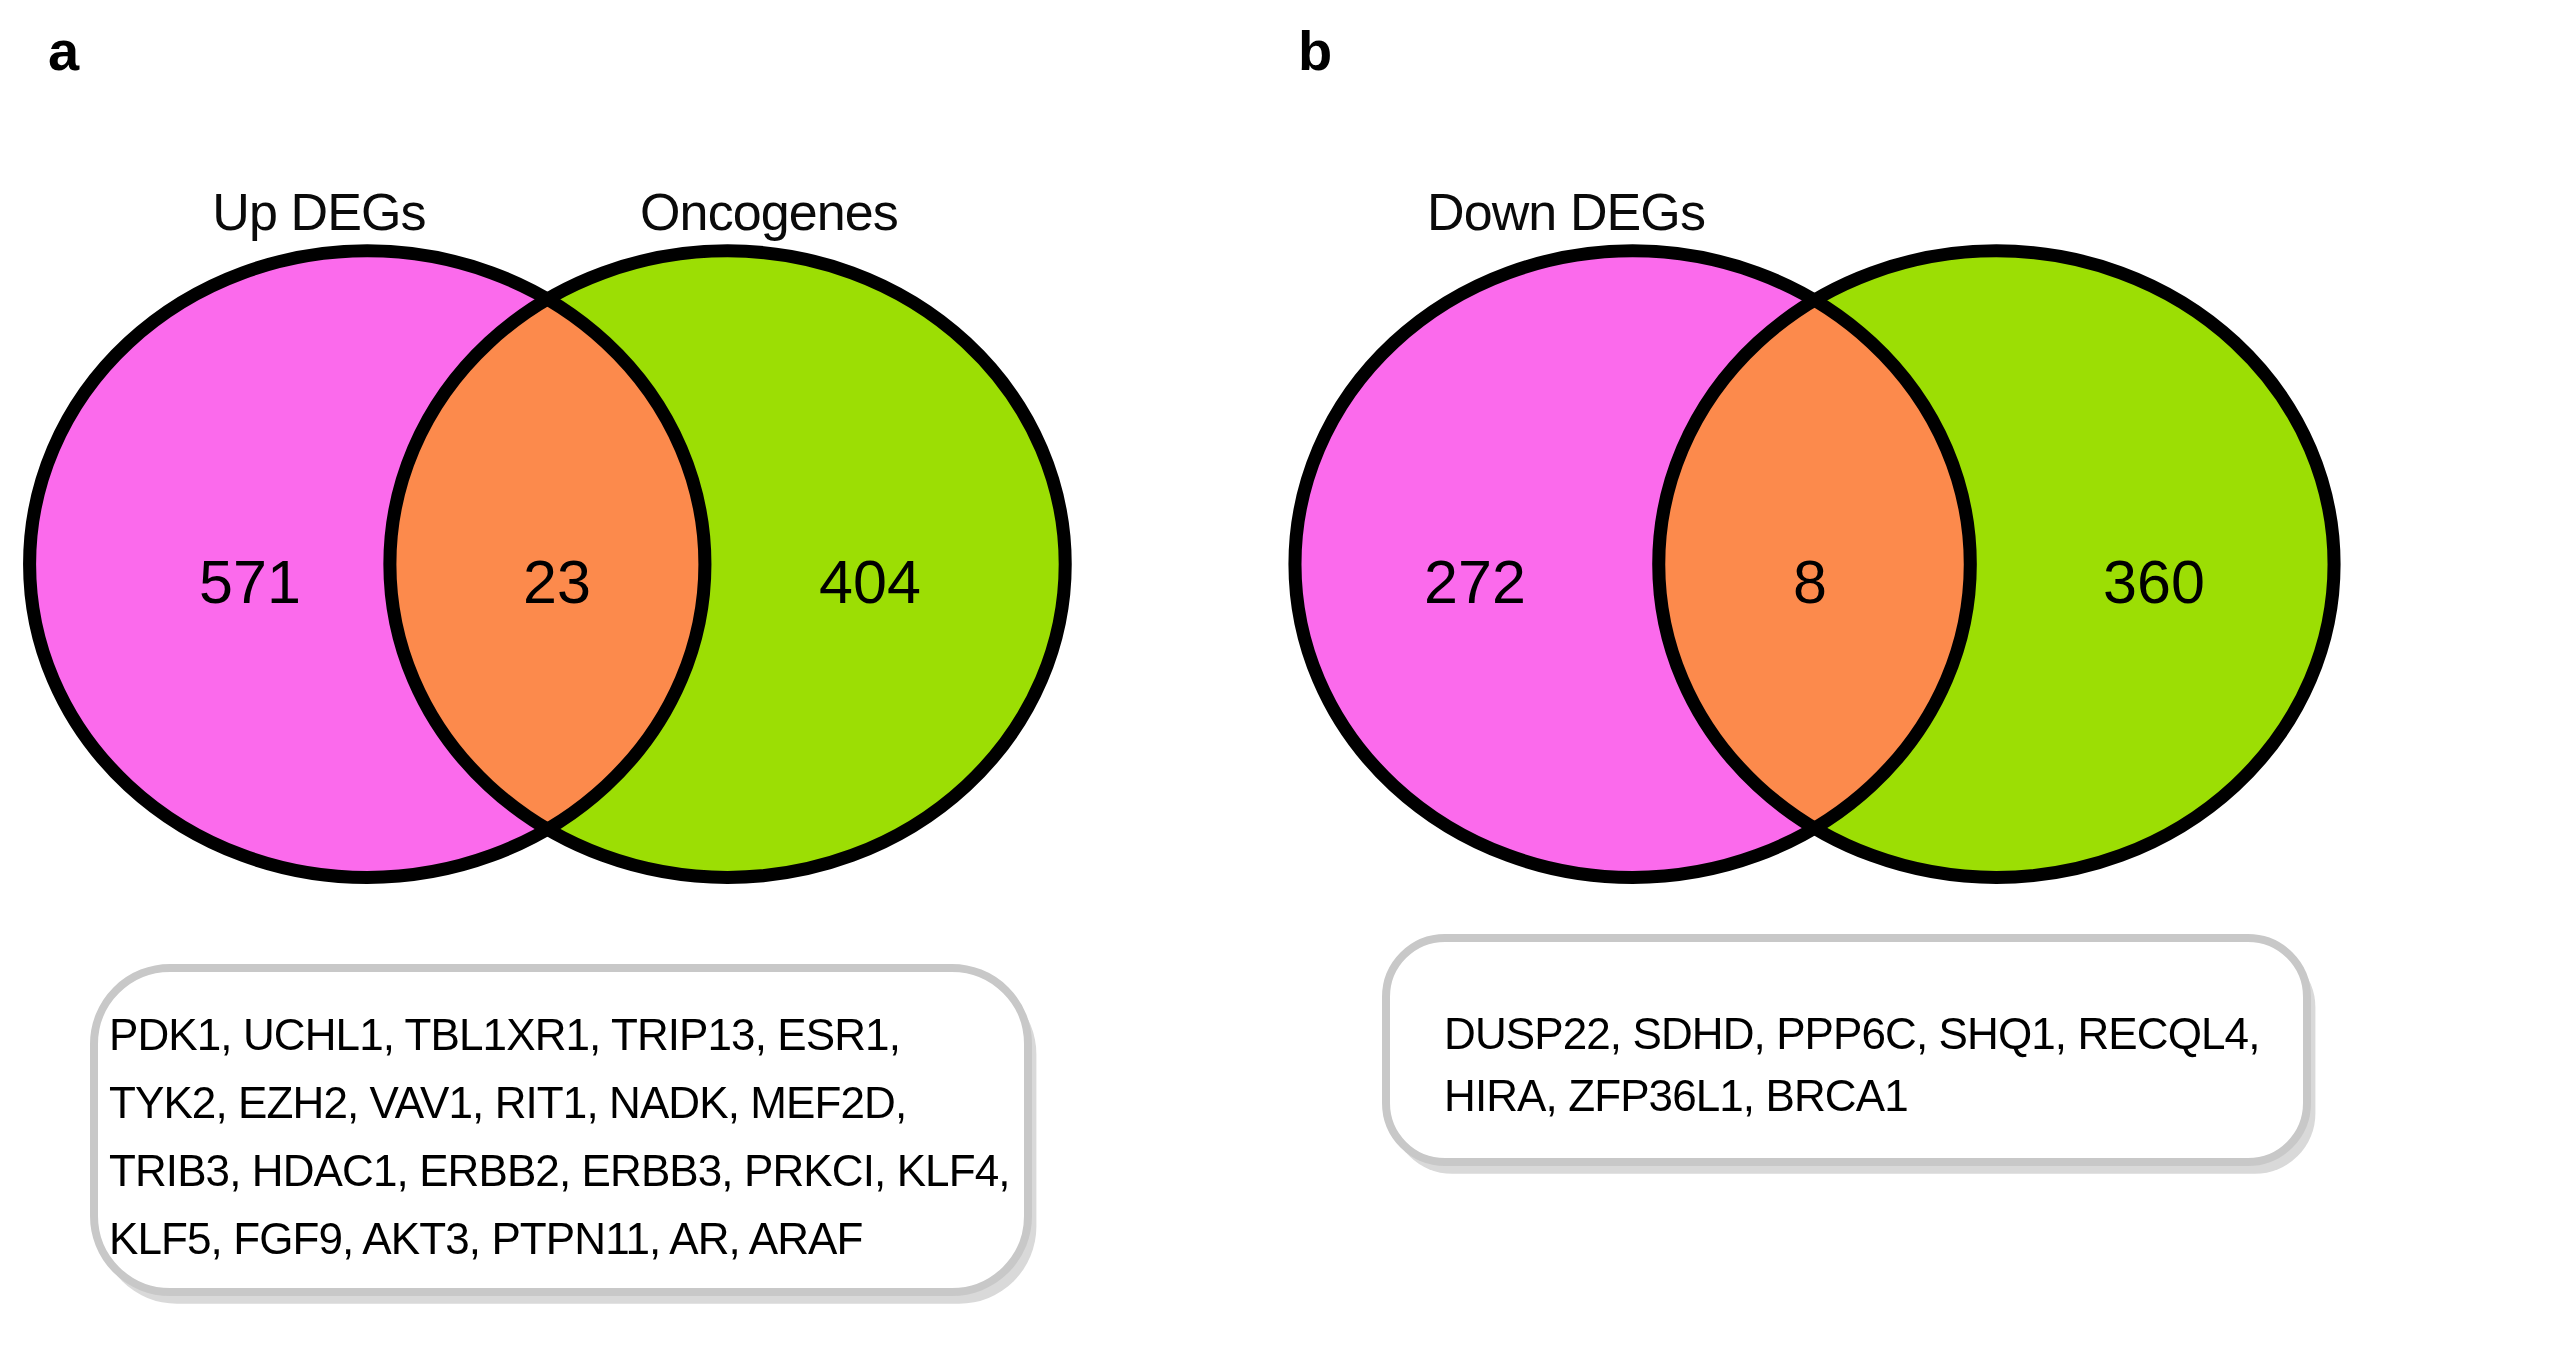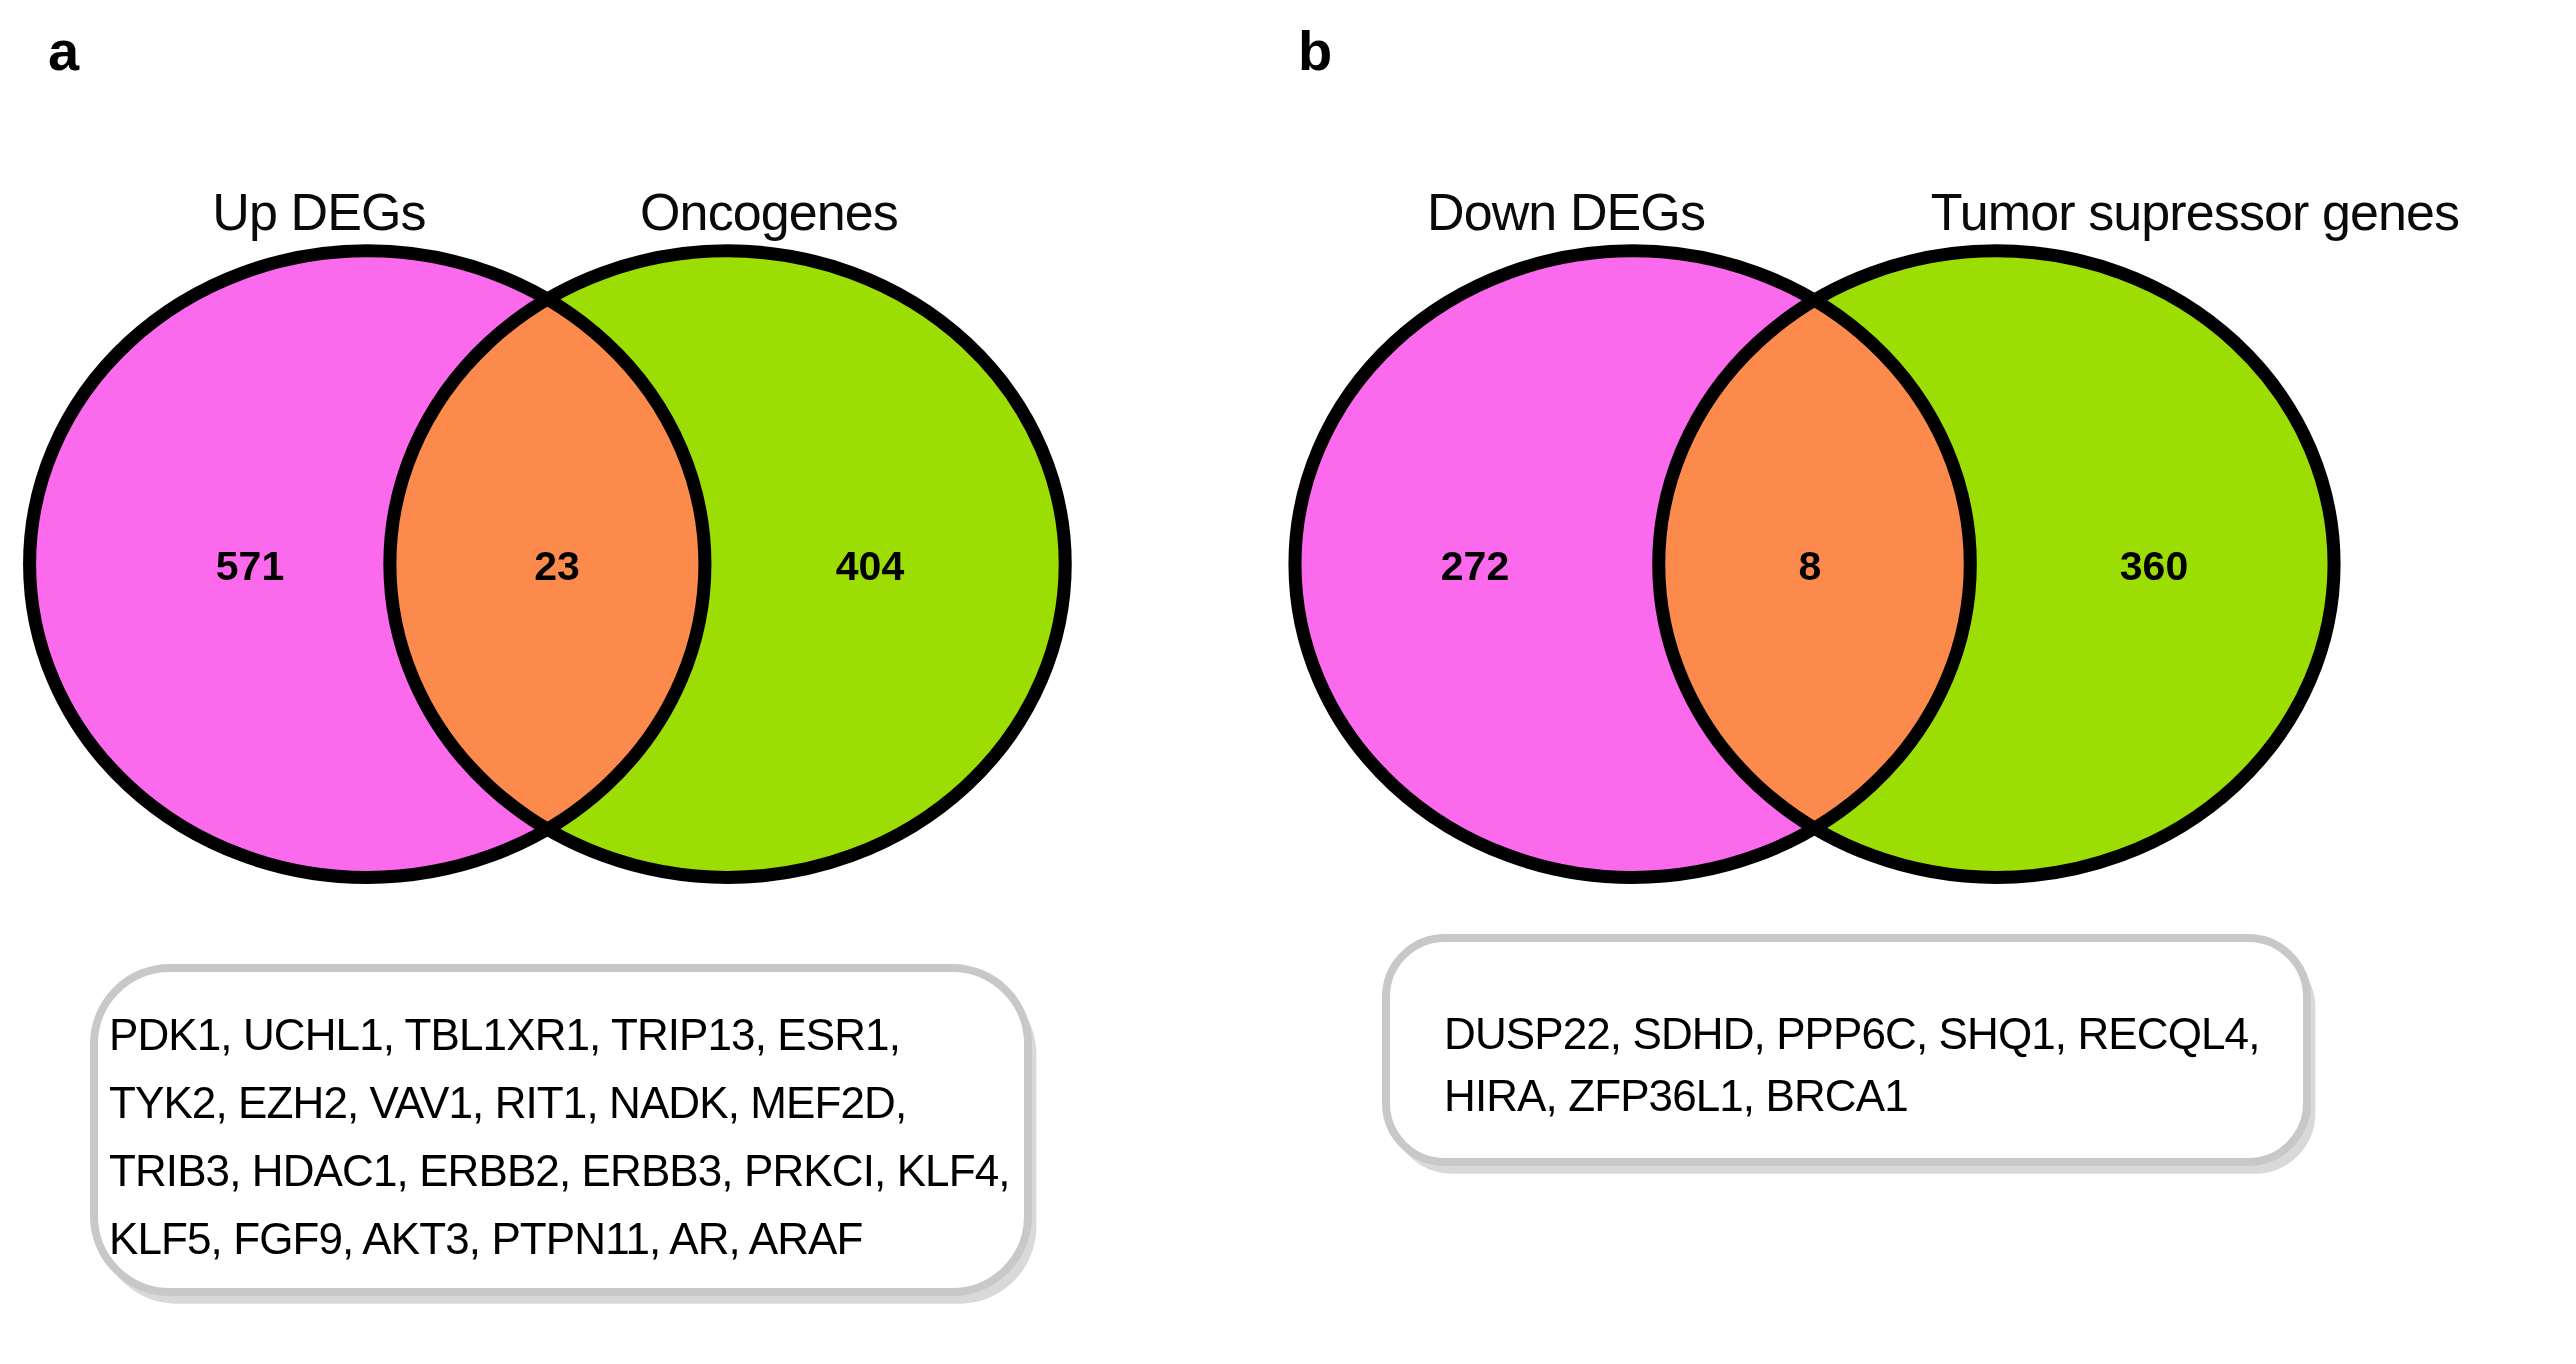--- a/index.html
+++ b/index.html
@@ -25,25 +25,25 @@
     top:177px;
     transform:translateX(-50%);
     font-size:52px;
     line-height:70px;
     color:#0a0a0a;
     letter-spacing:-0.9px;
     white-space:nowrap;
   }
   .count{
     position:absolute;
-    top:536px;
+    top:552px;
     transform:translateX(-50%);
-    font-size:41px;
+    font-size:61px;
     line-height:61px;
-    font-weight:bold;
+    font-weight:normal;
     color:#000;
     white-space:nowrap;
   }
   .gene-box{
     position:absolute;
     border:8.7px solid #c8c8c8;
     background:#ffffff;
     box-shadow:7px 10.4px 0 -2.6px #d9d9d9;
     box-sizing:border-box;
   }
@@ -105,21 +105,20 @@
   <div class="gene-box a"></div>
   <div class="gene-text a">
     <div>PDK1, UCHL1, TBL1XR1, TRIP13, ESR1,</div>
     <div>TYK2, EZH2, VAV1, RIT1, NADK, MEF2D,</div>
     <div>TRIB3, HDAC1, ERBB2, ERBB3, PRKCI, KLF4,</div>
     <div>KLF5, FGF9, AKT3, PTPN11, AR, ARAF</div>
   </div>
 
   <div class="panel-letter" style="left:1298px;">b</div>
   <div class="set-label" style="left:1566px;">Down DEGs</div>
-  <div class="set-label" style="left:2195px;">Tumor supressor genes</div>
   <div class="count" style="left:1475px;">272</div>
   <div class="count" style="left:1810px;">8</div>
   <div class="count" style="left:2154px;">360</div>
 
   <div class="gene-box b"></div>
   <div class="gene-text b">
     <div>DUSP22, SDHD, PPP6C, SHQ1, RECQL4,</div>
     <div>HIRA, ZFP36L1, BRCA1</div>
   </div>
 

